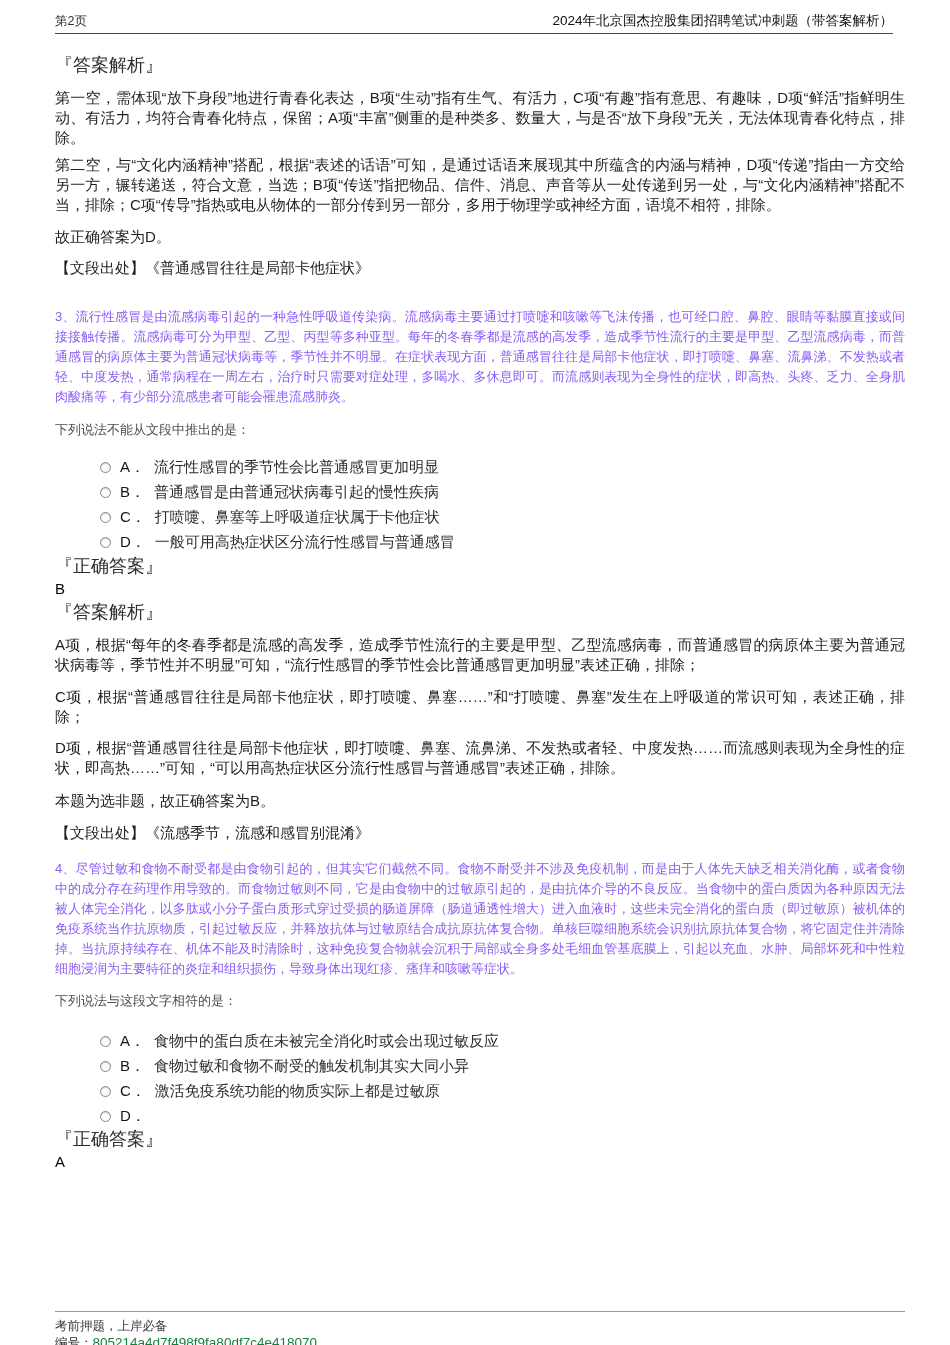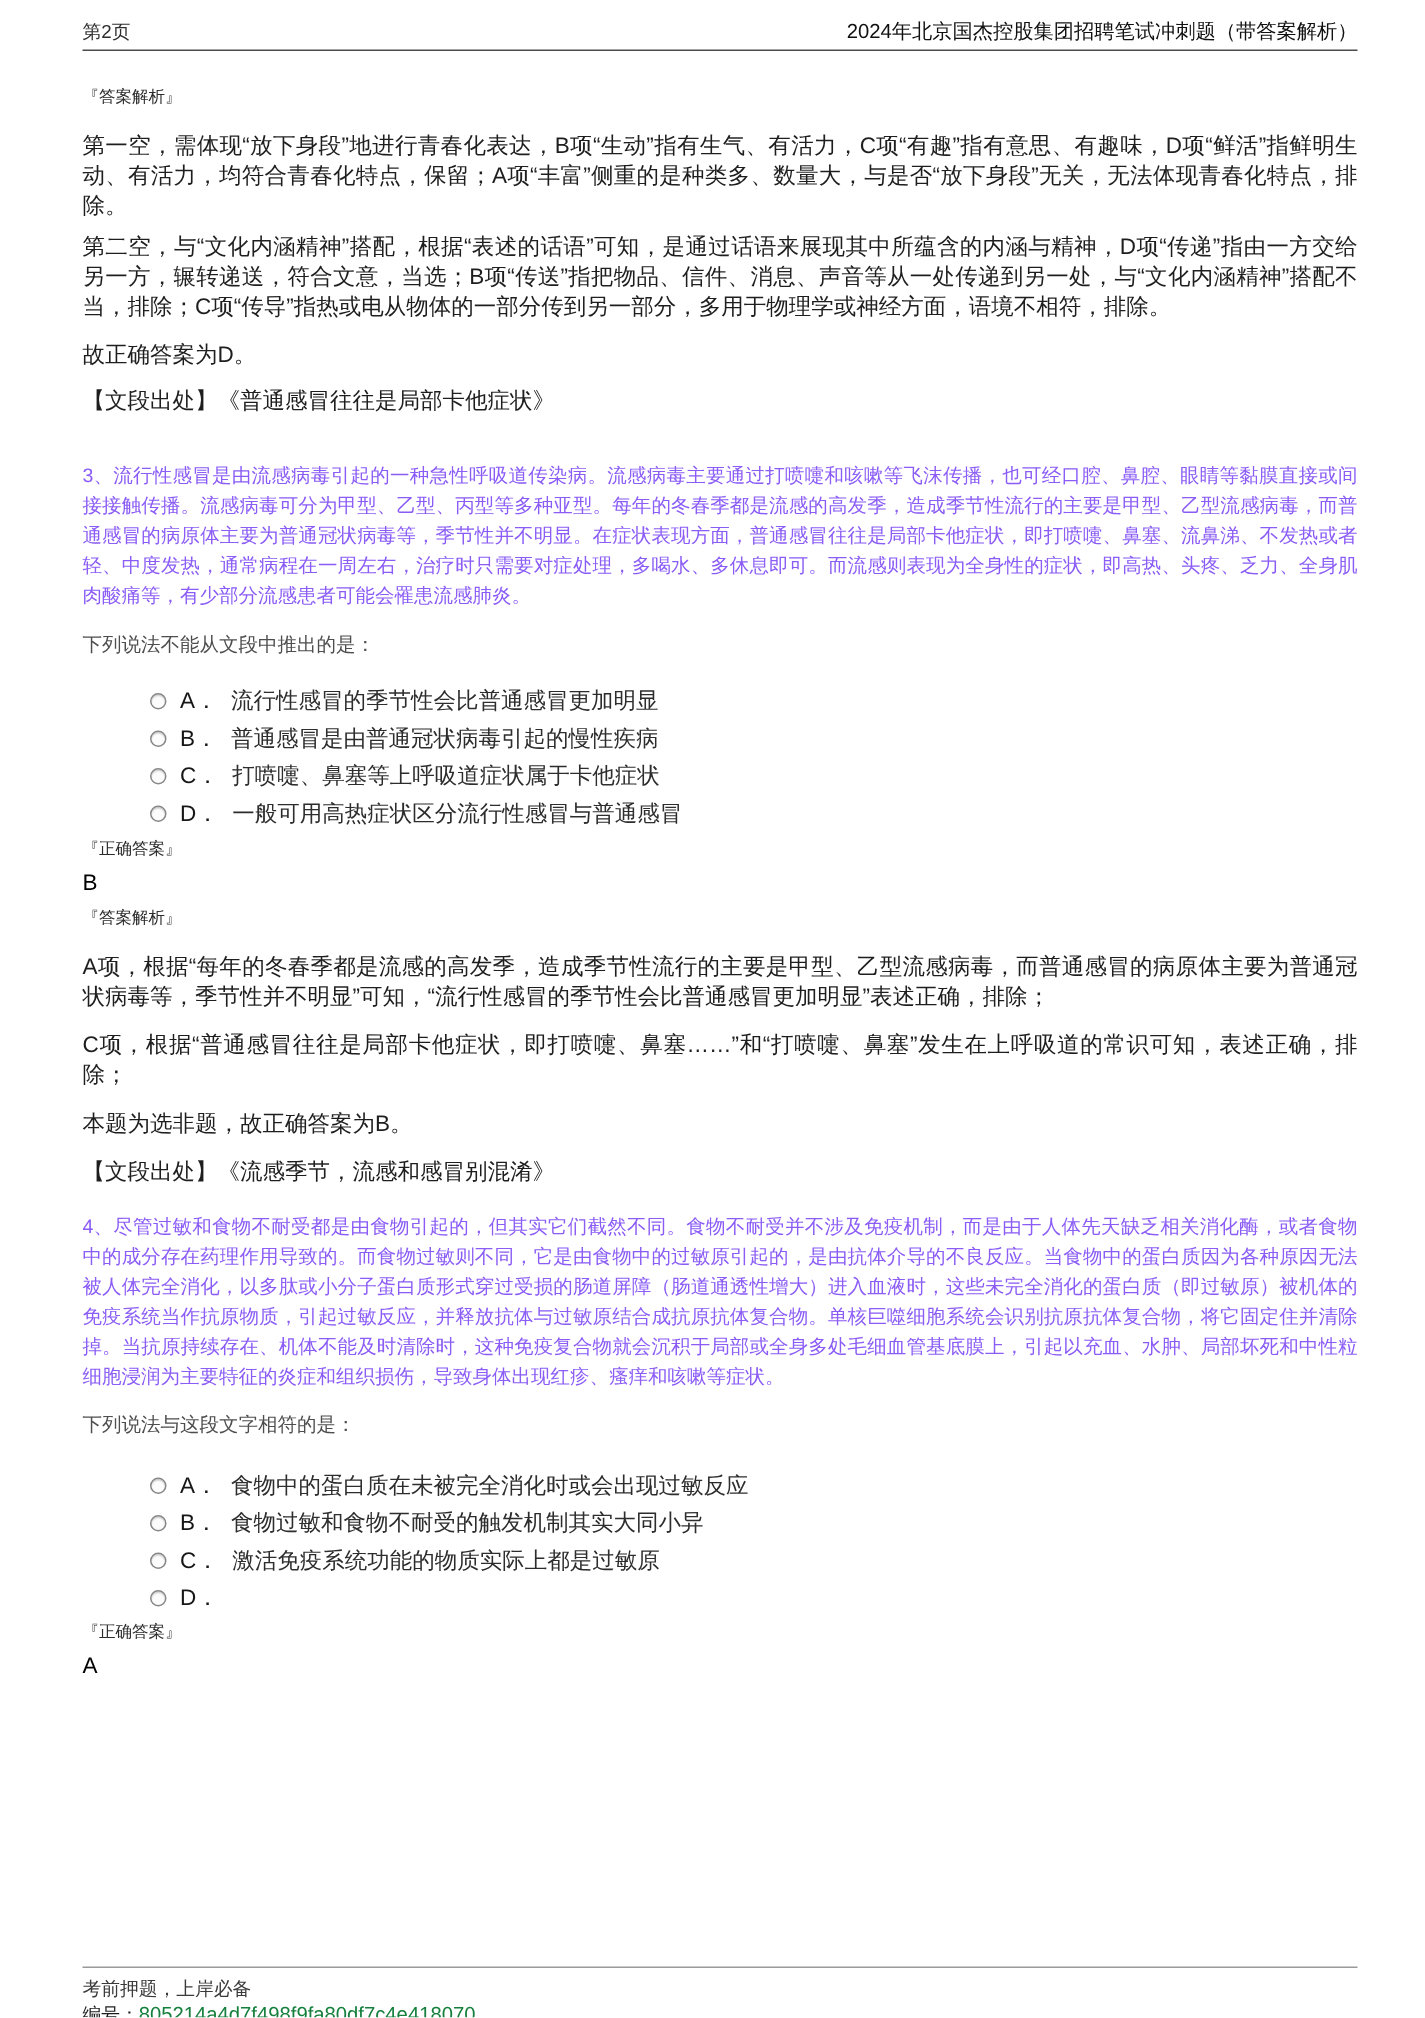--- a/index.html
+++ b/index.html
@@ -7,31 +7,31 @@
   .page {
     position:relative;
     width:950px; height:1345px;
     margin:0 auto;
     background:#ffffff;
     font-family:"Liberation Sans", sans-serif;
     overflow:hidden;
   }
   
   .header {
-    position:absolute; top:0; left:55px; right:45px;
+    position:absolute; top:0; left:55px; right:57px;
     height:34px;
     display:flex; justify-content:space-between; align-items:flex-end;
     padding-bottom:3px;
     border-bottom:1px solid #4a4a4a;
   }
   .page-num { font-size:12.5px; color:#2e2e2e; }
   .doc-title { font-size:13.5px; color:#101010; }
   
   .content { position:absolute; top:34px; left:55px; right:45px; }
-  .lbl { font-size:11px; line-height:20px; color:#2b2b2b; }
+  .lbl { font-size:18px; line-height:20px; color:#2b2b2b; }
   .expl { font-size:15px; line-height:20px; color:#1e1e1e; text-align:justify; }
   .stem { font-size:13px; line-height:20px; color:#8b5cf6; text-align:justify; }
   .prompt { font-size:13px; line-height:19px; color:#4e4e4e; }
   .answer-letter { font-size:15px; line-height:20px; color:#000; }
 
   .m-label1   { margin-top:21px; }
   .m-para1    { margin-top:13px; }
   .m-para2    { margin-top:7px; }
   .m-concl    { margin-top:12px; }
   .m-source   { margin-top:11px; }
@@ -123,20 +123,21 @@
         <span class="opt-text">一般可用高热症状区分流行性感冒与普通感冒</span>
       </div>
     </div>
 
     <div class="lbl m-corr">『正确答案』</div>
     <div class="answer-letter m-ansB">B</div>
     <div class="lbl m-anslbl">『答案解析』</div>
 
     <p class="expl m-a3a">A项，根据“每年的冬春季都是流感的高发季，造成季节性流行的主要是甲型、乙型流感病毒，而普通感冒的病原体主要为普通冠状病毒等，季节性并不明显”可知，“流行性感冒的季节性会比普通感冒更加明显”表述正确，排除；</p>
     <p class="expl m-a3c">C项，根据“普通感冒往往是局部卡他症状，即打喷嚏、鼻塞……”和“打喷嚏、鼻塞”发生在上呼吸道的常识可知，表述正确，排除；</p>
+    <p class="expl m-a3d">D项，根据“普通感冒往往是局部卡他症状，即打喷嚏、鼻塞、流鼻涕、不发热或者轻、中度发热……而流感则表现为全身性的症状，即高热……”可知，“可以用高热症状区分流行性感冒与普通感冒”表述正确，排除。</p>
     <p class="expl m-concl3">本题为选非题，故正确答案为B。</p>
     <p class="expl m-source3">【文段出处】《流感季节，流感和感冒别混淆》</p>
 
     <p class="stem m-stem4">4、尽管过敏和食物不耐受都是由食物引起的，但其实它们截然不同。食物不耐受并不涉及免疫机制，而是由于人体先天缺乏相关消化酶，或者食物中的成分存在药理作用导致的。而食物过敏则不同，它是由食物中的过敏原引起的，是由抗体介导的不良反应。当食物中的蛋白质因为各种原因无法被人体完全消化，以多肽或小分子蛋白质形式穿过受损的肠道屏障（肠道通透性增大）进入血液时，这些未完全消化的蛋白质（即过敏原）被机体的免疫系统当作抗原物质，引起过敏反应，并释放抗体与过敏原结合成抗原抗体复合物。单核巨噬细胞系统会识别抗原抗体复合物，将它固定住并清除掉。当抗原持续存在、机体不能及时清除时，这种免疫复合物就会沉积于局部或全身多处毛细血管基底膜上，引起以充血、水肿、局部坏死和中性粒细胞浸润为主要特征的炎症和组织损伤，导致身体出现红疹、瘙痒和咳嗽等症状。</p>
     <p class="prompt m-prompt4">下列说法与这段文字相符的是：</p>
 
     <div class="m-opts4">
       <div class="option">
         <span class="radio"></span>
         <span class="opt-label">A．</span>

